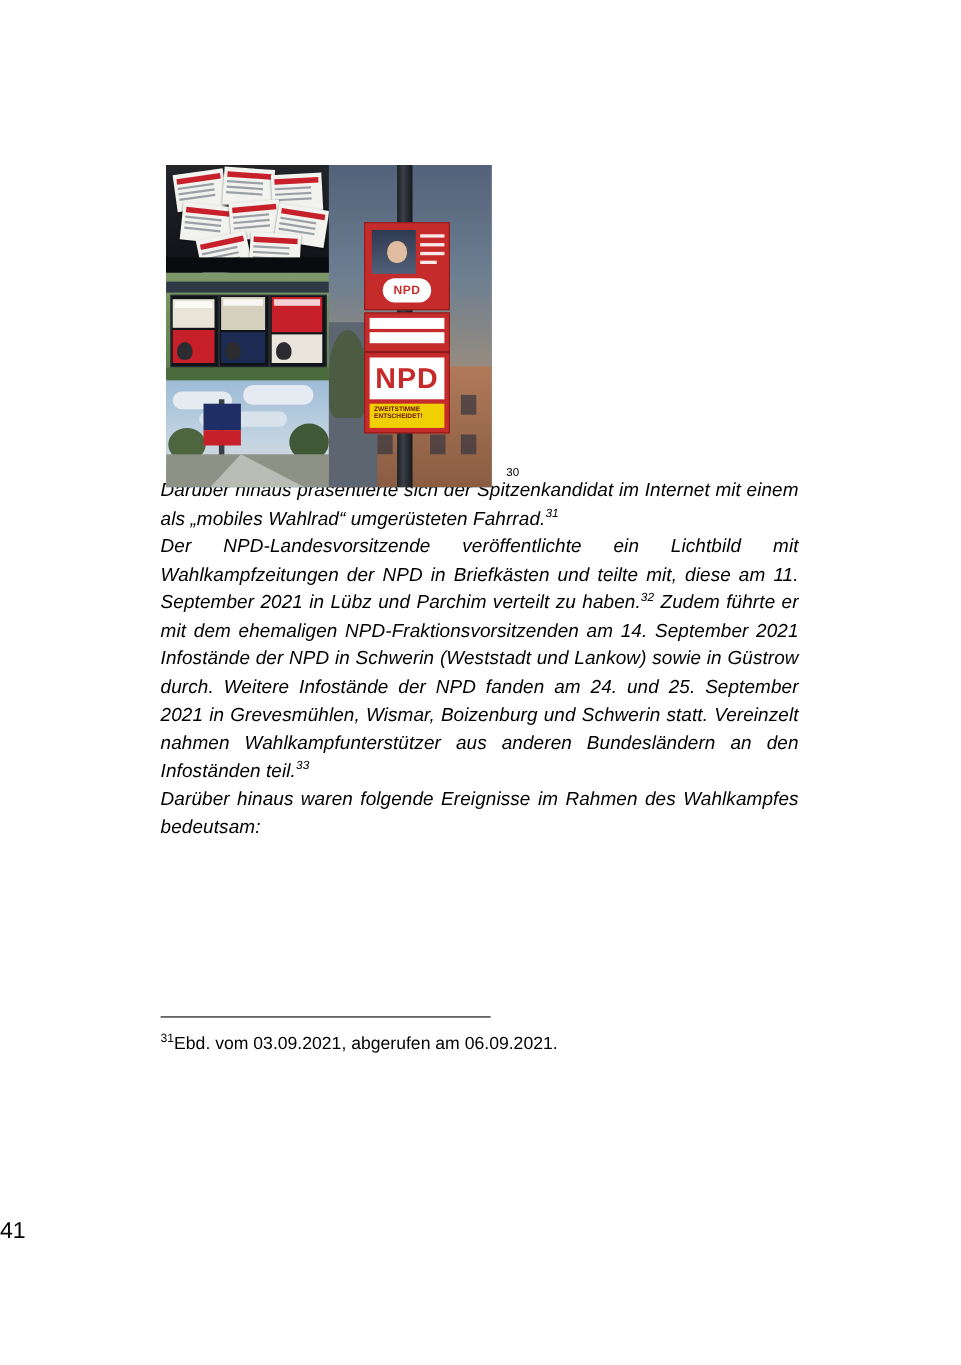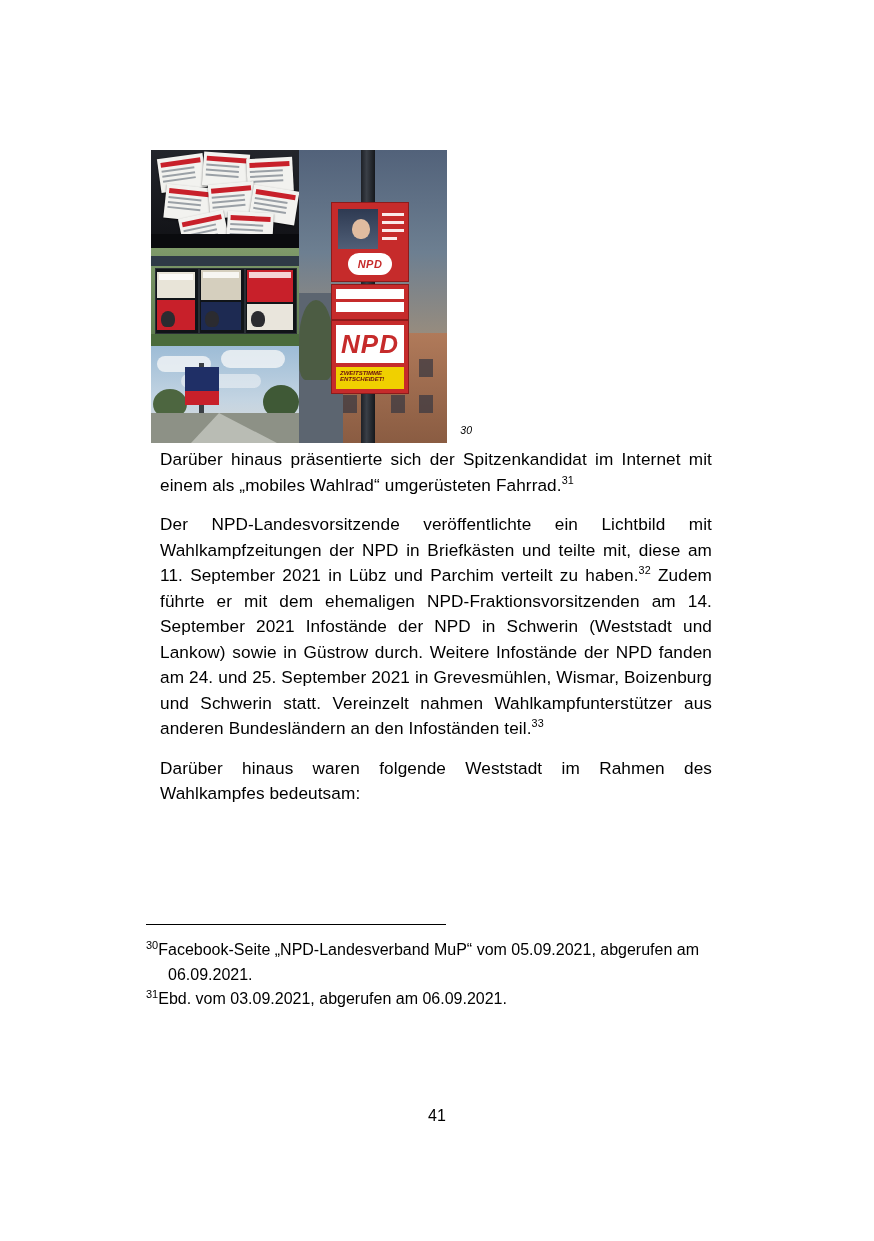--- a/index.html
+++ b/index.html
@@ -27,21 +27,20 @@
     top: 150px;
     width: 580px;
   }
 
   
   .figure {
     position: relative;
     width: 309px;
     height: 283px;
     margin: 0 0 0 5px;
-    font-style: italic;
   }
   .fig-grid {
     position: absolute;
     left: 0; top: 0;
     width: 296px;
     height: 293px;
     display: grid;
     grid-template-columns: 148px 148px;
     grid-template-rows: 98px 98px 97px;
   }
@@ -212,26 +211,27 @@
   .fig-num {
     position: absolute;
     right: -12px;
     bottom: -2px;
     font-size: 10.5px;
     line-height: 1;
   }
 
   
   p.body {
-    margin: 14px;
+    margin: 0;
     font-size: 17.2px;
     line-height: 25.5px;
     text-align: justify;
     text-justify: inter-word;
     letter-spacing: 0.1px;
+    font-style: italic;
   }
   .para-1 { margin-top: 27px; }
   .para-2 { margin-top: 35px; }
   .para-3 { margin-top: 18px; }
   sup {
     font-size: 10.8px;
     vertical-align: super;
     line-height: 0;
   }
 
@@ -262,22 +262,21 @@
     vertical-align: super;
     line-height: 0;
   }
   .fn .fn-text { }
 
   .page-num {
     position: absolute;
     left: 0;
     top: 1107px;
     width: 874px;
-    text-align: center;
-    font-size: 16px;
+    font-size: 21px;
   }
 </style>
 </head>
 <body>
 
 <div class="page">
   <div class="content">
 
     <div class="figure">
       <div class="fig-grid">
@@ -379,25 +378,24 @@
         </div>
 
       </div>
       <span class="fig-num">30</span>
     </div>
 
     <p class="body para-1"><span>Darüber hinaus präsentierte sich der Spitzenkandidat im Internet mit einem als „mobiles Wahlrad“ umgerüsteten Fahrrad.</span><sup>31</sup></p>
 
     <p class="body para-2"><span>Der NPD-Landesvorsitzende veröffentlichte ein Lichtbild mit Wahlkampfzeitungen der NPD in Briefkästen und teilte mit, diese am 11. September 2021 in Lübz und Parchim verteilt zu haben.</span><sup>32</sup><span> Zudem führte er mit dem ehemaligen NPD-Fraktionsvorsitzenden am 14. September 2021 Infostände der NPD in Schwerin (Weststadt und Lankow) sowie in Güstrow durch. Weitere Infostände der NPD fanden am 24. und 25. September 2021 in Grevesmühlen, Wismar, Boizenburg und Schwerin statt. Vereinzelt nahmen Wahlkampfunterstützer aus anderen Bundesländern an den Infoständen teil.</span><sup>33</sup></p>
 
-    <p class="body para-3">Darüber hinaus waren folgende Weststadt im Rahmen des Wahlkampfes bedeutsam:</p>
+    <p class="body para-3">Darüber hinaus waren folgende Ereignisse im Rahmen des Wahlkampfes bedeutsam:</p>
 
   </div>
 
   <div class="fn-rule"></div>
 
   <div class="footnotes">
-    <p class="fn"><span class="fn-mark">30</span><span class="fn-text">Facebook-Seite „NPD-Landesverband MuP“ vom 05.09.2021, abgerufen am 06.09.2021.</span></p>
     <p class="fn"><span class="fn-mark">31</span><span class="fn-text">Ebd. vom 03.09.2021, abgerufen am 06.09.2021.</span></p>
   </div>
 
   <div class="page-num">41</div>
 </div>
 
 </body></html>

